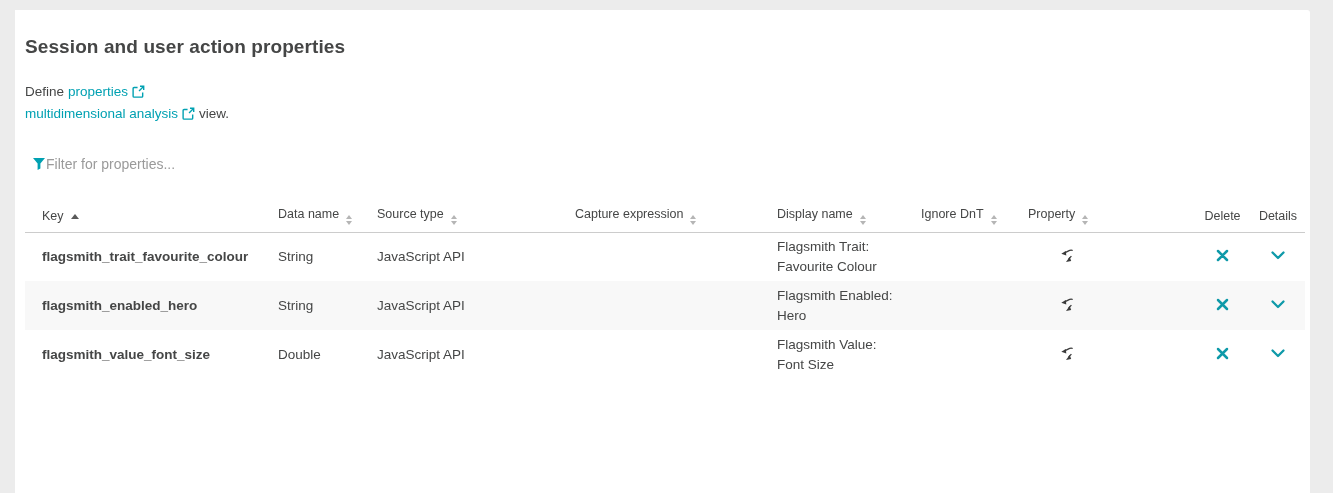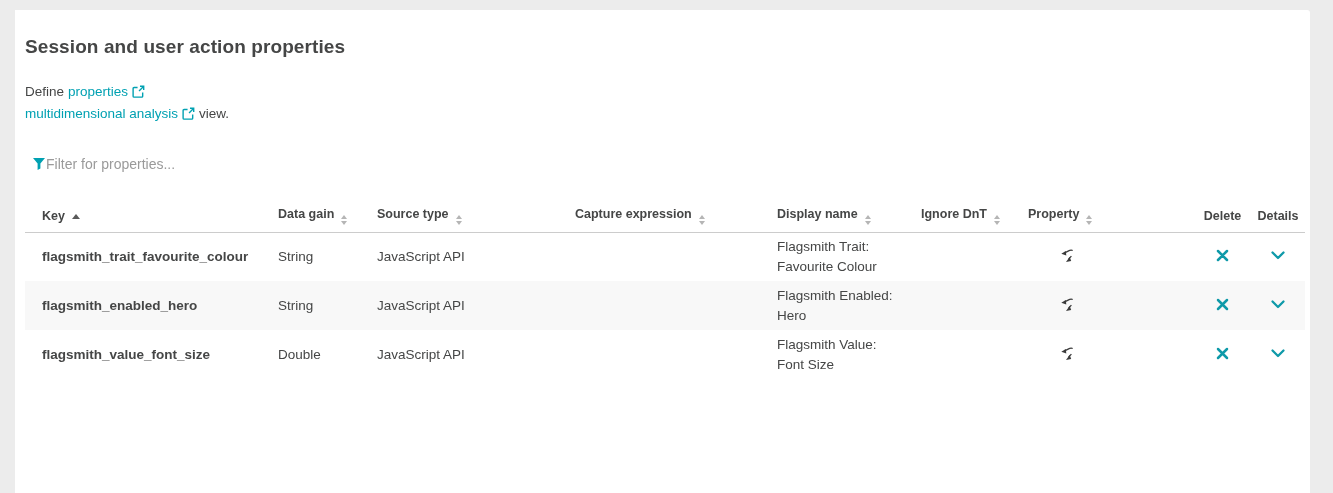--- a/index.html
+++ b/index.html
@@ -65,21 +65,21 @@
   table.props {
     margin-top: 26px;
     border-collapse: collapse;
     table-layout: fixed;
     width: 1280px;
   }
   thead th {
     height: 32px;
     border-bottom: 1px solid #cccccc;
     font-size: 12.5px;
-    font-weight: bold;
+    font-weight: normal;
     color: #454646;
     text-align: left;
     white-space: nowrap;
     vertical-align: middle;
     padding: 0;
     cursor: pointer;
   }
   thead th.th-key { padding-left: 17px; }
   thead th.center { text-align: center; cursor: default; }
 
@@ -176,21 +176,21 @@
         <col style="width:166px">
           <col style="width:57px">
           <col style="width:54px">
       </colgroup>
       <thead>
         <tr>
           <th class="th-key">
             <span>Key</span><span class="sort-asc"></span>
           </th>
           <th>
-            <span>Data gain</span><span class="sort-both">
+            <span>Data name</span><span class="sort-both">
                 <i class="up"></i>
                 <i class="down"></i>
               </span>
           </th>
           <th>
             <span>Source type</span><span class="sort-both">
                 <i class="up"></i>
                 <i class="down"></i>
               </span>
           </th>

